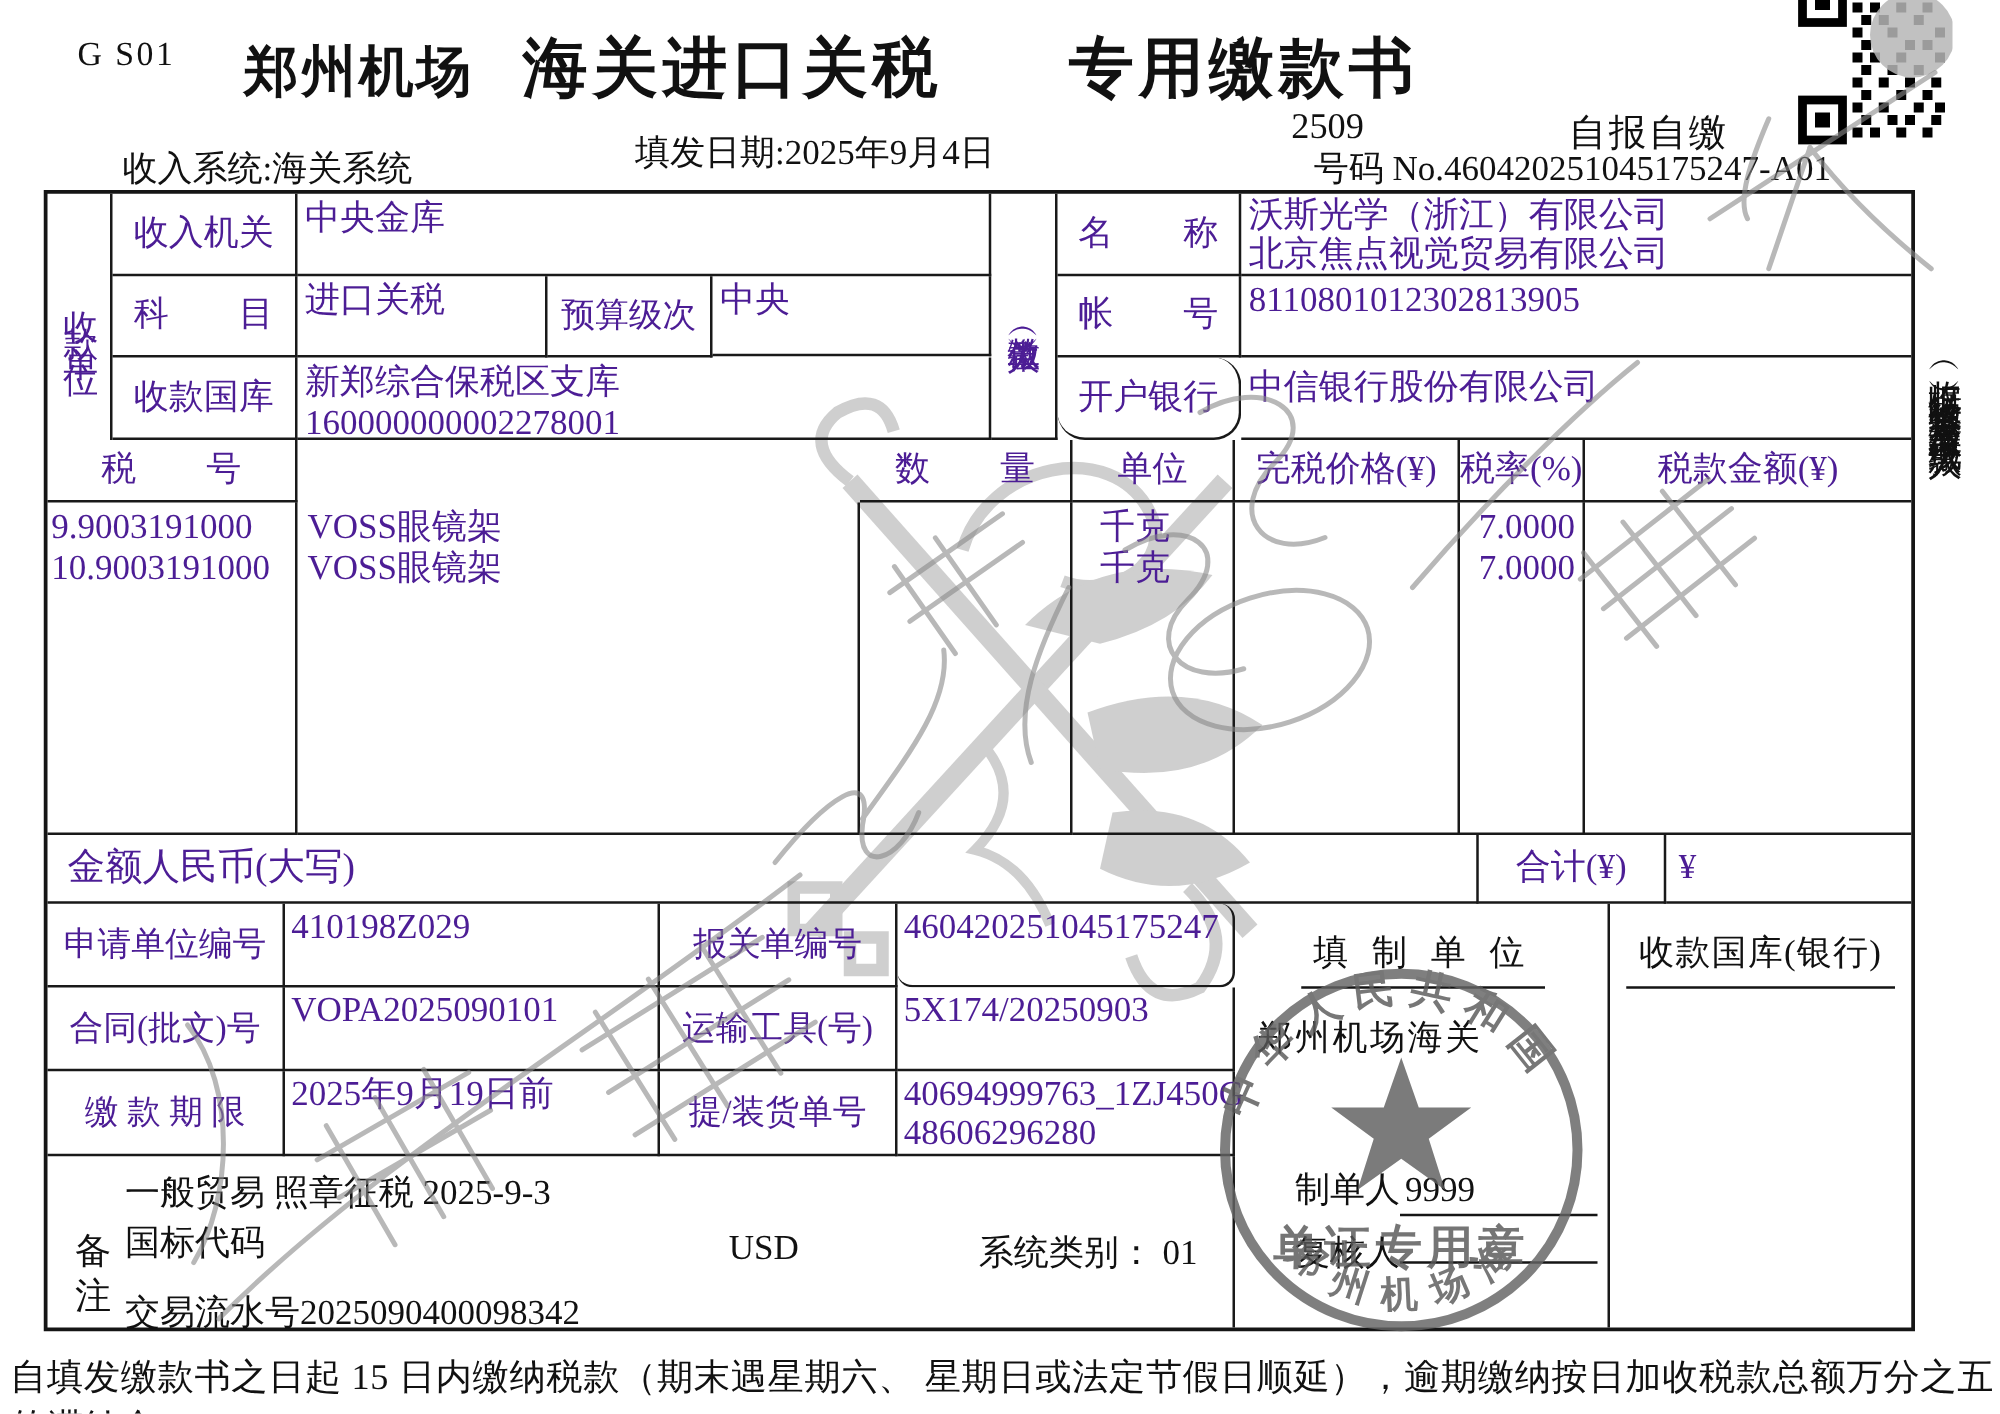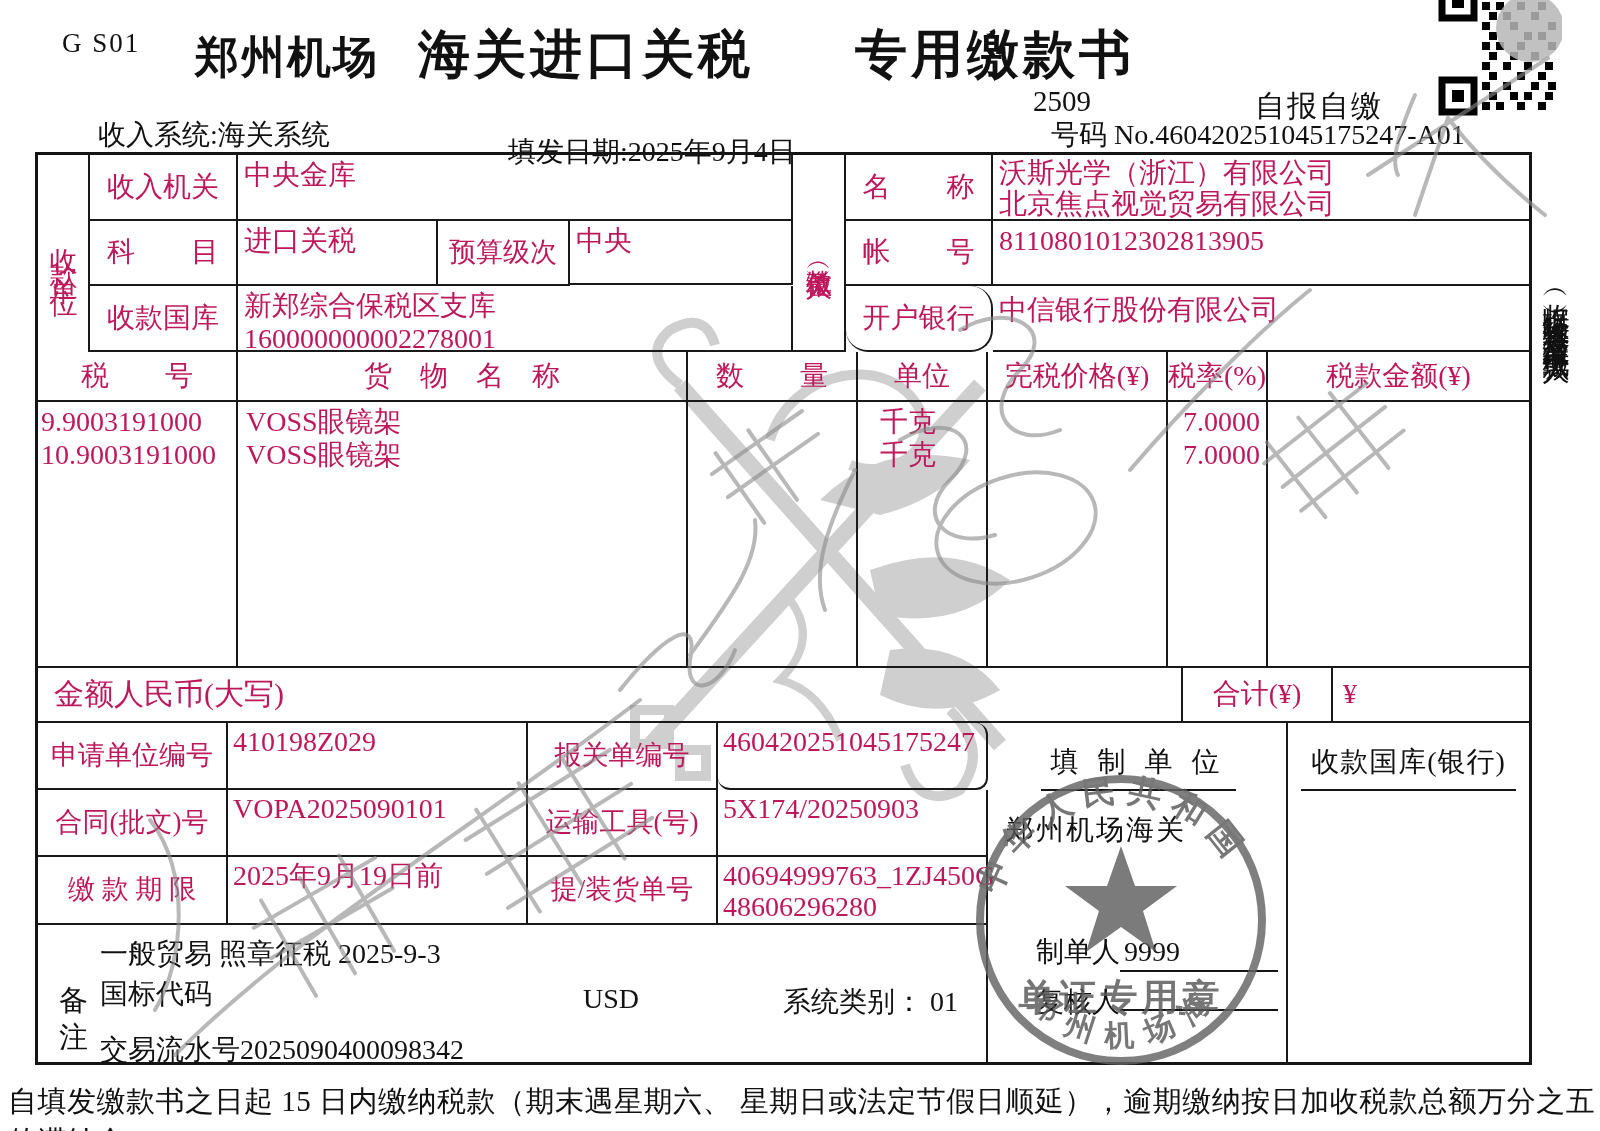--- a/index.html
+++ b/index.html
@@ -1,20 +1,20 @@
 <!DOCTYPE html>
 <html><head>
 <meta charset="utf-8">
 <style>
   html,body{margin:0;padding:0;background:#fff;}
   .page{position:relative;width:1600px;height:1131px;background:#fff;overflow:hidden;
         font-family:"Liberation Serif","DejaVu Serif",serif;color:#111;}
   .abs{position:absolute;}
   
-  .c{position:absolute;box-sizing:border-box;font-size:28px;color:#be185d;
+  .c{position:absolute;box-sizing:border-box;font-size:28px;color:#4c1d95;
      display:flex;align-items:center;line-height:1.15;white-space:nowrap;}
   .br{border-right:2px solid #191919;}
   .bb{border-bottom:2px solid #191919;}
   .ctr{justify-content:center;}
   .top{align-items:flex-start;}
   .two{flex-direction:column;align-items:flex-start;justify-content:flex-start;line-height:33px;padding-top:3px;}
   .tworgt{flex-direction:column;align-items:flex-end;justify-content:flex-start;line-height:33px;padding-top:3px;}
   .vlabel{writing-mode:vertical-rl;text-orientation:mixed;display:flex;align-items:center;justify-content:center;}
   .form{position:absolute;left:35px;top:152px;width:1497px;height:913px;border:3px solid #151515;box-sizing:border-box;}
   .inner{position:absolute;left:0;top:0;width:1491px;height:907px;}
@@ -45,21 +45,21 @@
     </g>
   </svg>
 
   <div class="abs" style="left:62px;top:28px;font-size:27px;letter-spacing:2px;">G S01</div>
   <div class="abs" style="left:195px;top:28px;font-size:44px;font-weight:600;letter-spacing:2px;">郑州机场</div>
   <div class="abs" style="left:418px;top:20px;font-size:52px;font-weight:600;letter-spacing:4px;font-family:Liberation Mono, monospace;">海关进口关税</div>
   <div class="abs" style="left:855px;top:20px;font-size:52px;font-weight:600;letter-spacing:4px;">专用缴款书</div>
   <div class="abs" style="left:1033px;top:85px;font-size:29px;">2509</div>
   <div class="abs" style="left:1255px;top:86px;font-size:30px;letter-spacing:2px;">自报自缴</div>
   <div class="abs hdr-small" style="left:98px;top:116px;">收入系统:海关系统</div>
-  <div class="abs hdr-small" style="left:508px;top:133px;">填发日期:2025年9月4日</div>
+  <div class="abs hdr-small" style="left:508px;top:103px;">填发日期:2025年9月4日</div>
   <div class="abs hdr-small" style="left:1051px;top:116px;">号码 No.460420251045175247-A01</div>
 
   <svg class="abs" width="124" height="118" viewBox="0 0 124 118" style="left:1438px;top:0;">
     <rect x="0" y="0" width="124" height="118" fill="#fff"></rect>
     <rect x="4" y="-14" width="32" height="32" fill="none" stroke="#000" stroke-width="7"></rect>
     <rect x="14" y="-4" width="12" height="12" fill="#000"></rect>
     <rect x="4" y="80" width="32" height="32" fill="none" stroke="#000" stroke-width="7"></rect>
     <rect x="14" y="90" width="12" height="12" fill="#000"></rect>
     <g fill="#000">
       <rect x="44" y="2" width="8" height="8"></rect>
@@ -128,21 +128,20 @@
     <div class="c bb two" style="left:955px;top:0;width:536px;height:66px;padding-left:6px;line-height:31px;padding-top:2px;">
       <span>沃斯光学（浙江）有限公司</span>
       <span>北京焦点视觉贸易有限公司</span>
     </div>
     <div class="c br bb ctr" style="left:808px;top:66px;width:147px;height:65px;">帐　　号</div>
     <div class="c bb top" style="left:955px;top:66px;width:536px;height:65px;padding:4px 0 0 6px;">8110801012302813905</div>
     <div class="c br bb ctr" style="left:808px;top:131px;width:147px;height:66px;border-radius:22px;">开户银行</div>
     <div class="c bb top" style="left:955px;top:131px;width:536px;height:66px;padding:8px 0 0 6px;">中信银行股份有限公司</div>
 
     <div class="c br bb ctr" style="left:0;top:197px;width:200px;height:50px;">税　　号</div>
-    <div class="c br bb ctr" style="left:200px;top:197px;width:450px;height:50px;">货　物　名　称</div>
     <div class="c br bb ctr" style="left:650px;top:197px;width:170px;height:50px;">数　　量</div>
     <div class="c br bb ctr" style="left:820px;top:197px;width:130px;height:50px;">单位</div>
     <div class="c br bb ctr" style="left:950px;top:197px;width:180px;height:50px;">完税价格(¥)</div>
     <div class="c br bb ctr" style="left:1130px;top:197px;width:100px;height:50px;">税率(%)</div>
     <div class="c bb ctr" style="left:1230px;top:197px;width:261px;height:50px;">税款金额(¥)</div>
 
     <div class="c br bb two" style="left:0;top:247px;width:200px;height:266px;padding-left:3px;">
       <span>9.9003191000</span>
       <span>10.9003191000</span>
     </div>

